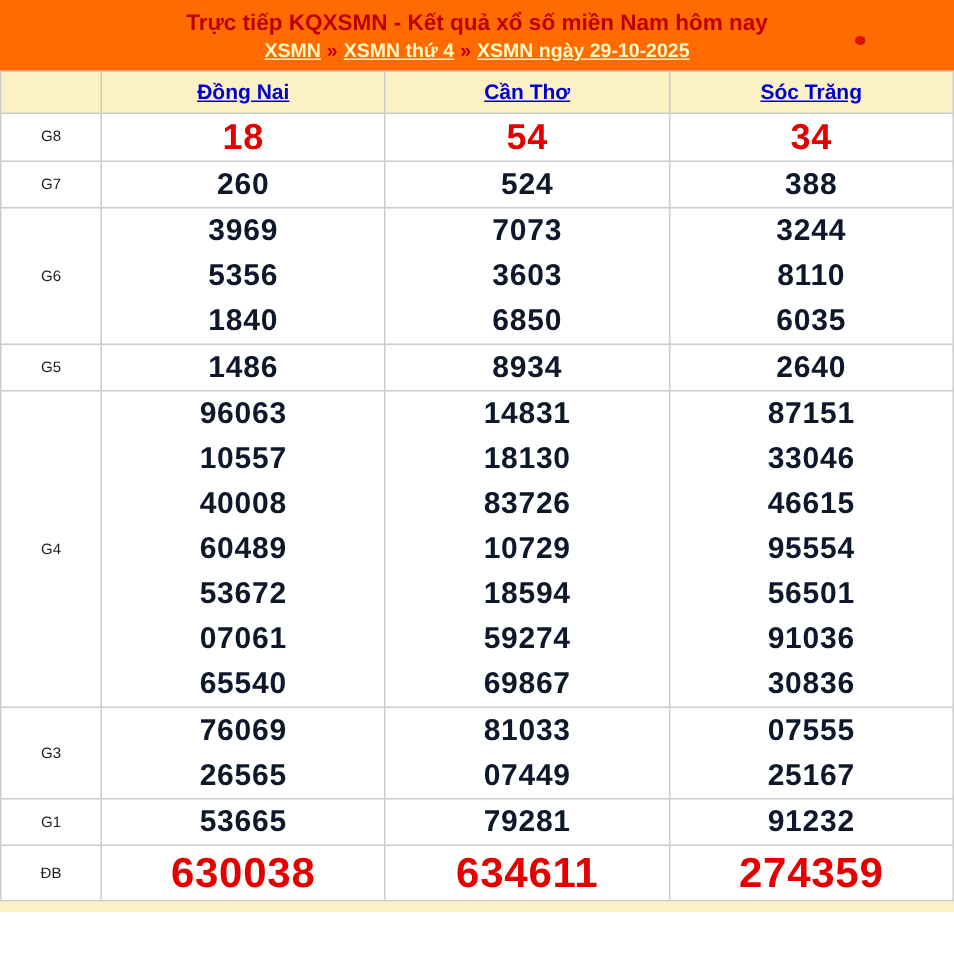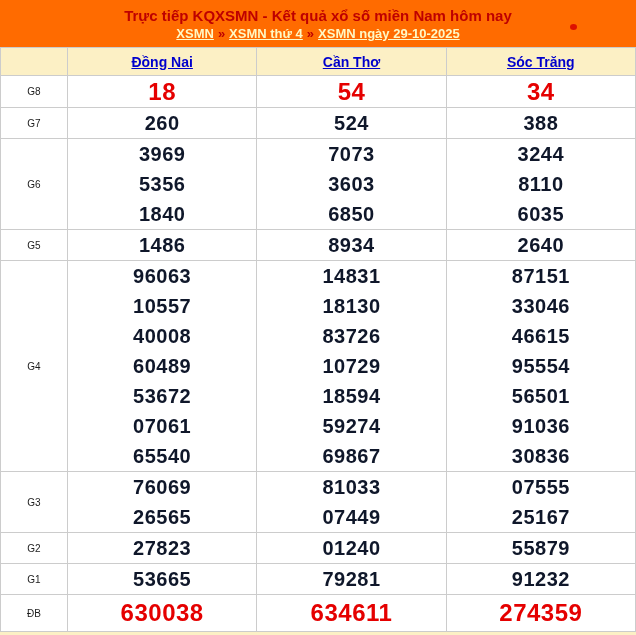--- a/index.html
+++ b/index.html
@@ -80,21 +80,21 @@
     color:#0f172a;
     letter-spacing:0.5px;
   }
   tr.style-red-large .val {
     color:var(--value_red, #E50000);
     font-size:24px;
     line-height:31px;
   }
   tr.style-red-xlarge .val {
     color:var(--value_red, #E50000);
-    font-size:24px;
+    font-size:28px;
     line-height:36px;
   }
   .bottom-strip {
     height:7px;
     background:var(--header_row_bg, #FCF0C5);
   }
 </style>
 </head>
 <body>
 
@@ -213,32 +213,20 @@
         <td class="value-cell">
           <div class="val">81033</div>
           <div class="val">07449</div>
         </td>
         <td class="value-cell">
           <div class="val">07555</div>
           <div class="val">25167</div>
         </td>
       </tr>
       <tr class="style-normal">
-        <td class="prize-label">G2</td>
-        <td class="value-cell">
-          <div class="val">27823</div>
-        </td>
-        <td class="value-cell">
-          <div class="val">01240</div>
-        </td>
-        <td class="value-cell">
-          <div class="val">55879</div>
-        </td>
-      </tr>
-      <tr class="style-normal">
         <td class="prize-label">G1</td>
         <td class="value-cell">
           <div class="val">53665</div>
         </td>
         <td class="value-cell">
           <div class="val">79281</div>
         </td>
         <td class="value-cell">
           <div class="val">91232</div>
         </td>

